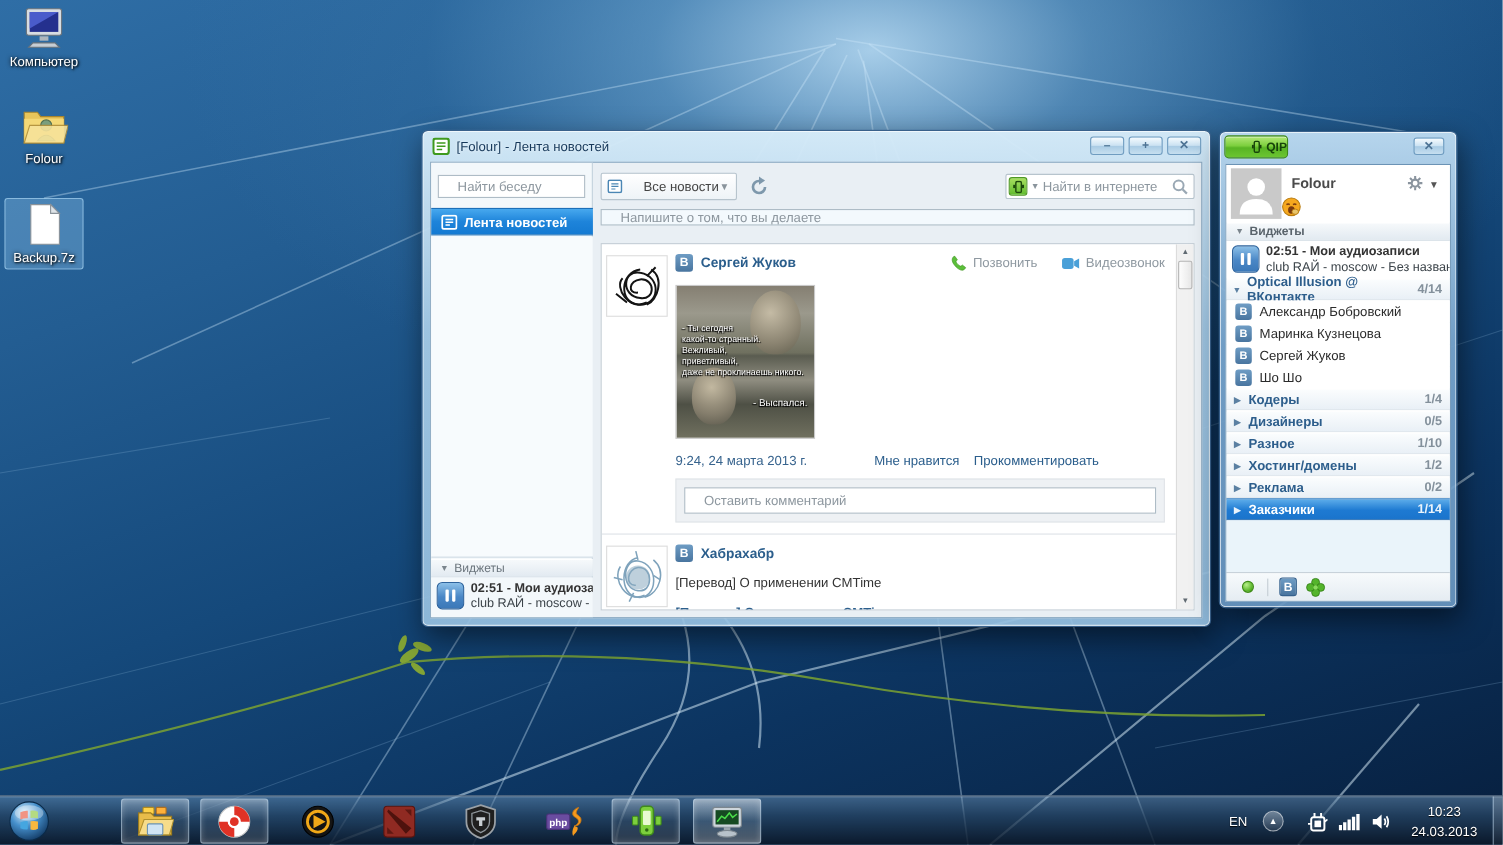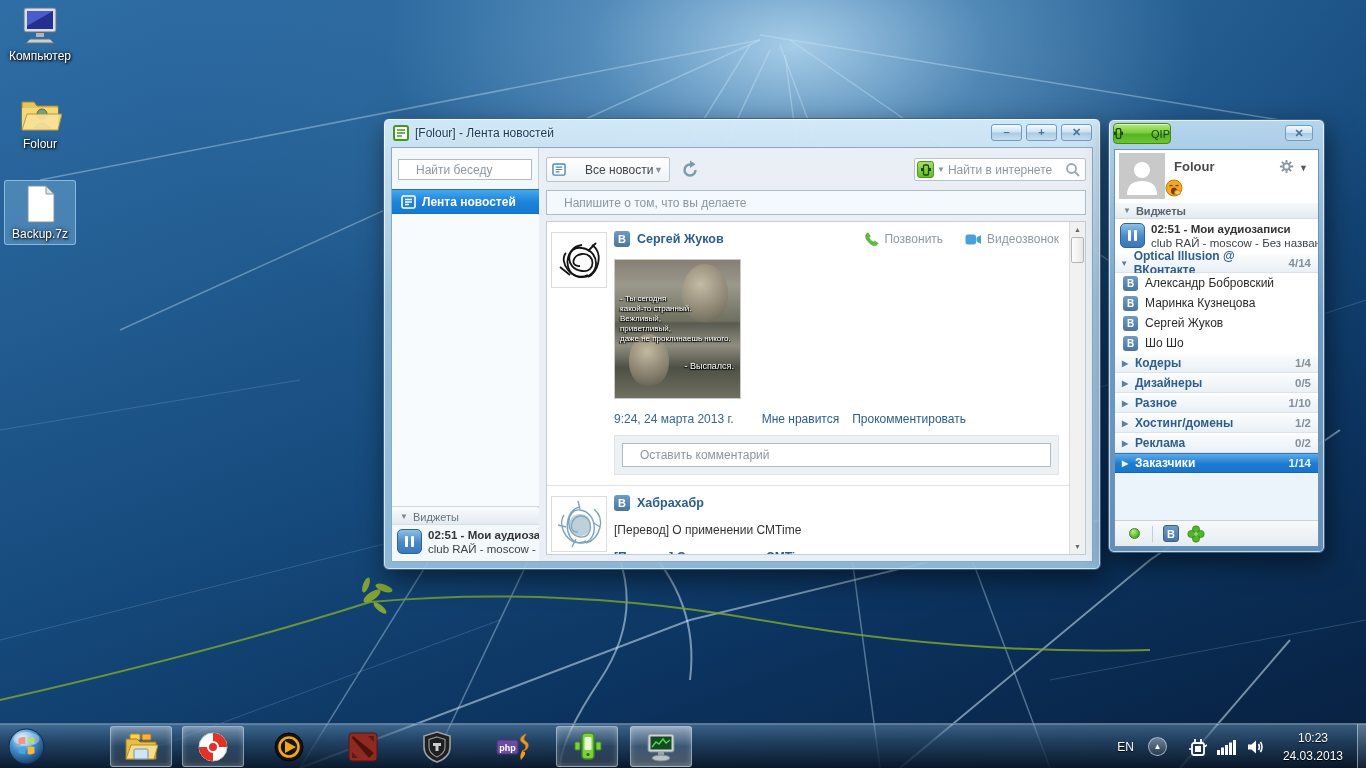--- a/index.html
+++ b/index.html
@@ -58,21 +58,21 @@
     border:1px solid #b7c4cd; border-radius:2px; display:flex; align-items:center; color:#444; }
   #filter-dd .cap { flex:1; margin-left:19px; }
   #filter-dd .chev { color:#8a949c; font-size:9px; margin-right:6px; }
   #refresh-btn { position:absolute; left:140px; top:12px; width:20px; height:20px; }
   .websearch { position:absolute; right:6px; top:10px; width:172px; height:23px; background:#fff; border:1px solid #b7c4cd;
     border-radius:2px; display:flex; align-items:center; }
   .websearch .qipico { width:17px; height:17px; margin-left:2px; border-radius:3px; border:1px solid #4e9922;
     background:linear-gradient(180deg,#a8e060,#61bc2f); display:flex; align-items:center; justify-content:center; }
   .websearch .chev { color:#8a949c; font-size:8px; margin:0 3px; }
   .websearch input { flex:1; border:none; outline:none; font-size:12px; color:#6f7980; min-width:0; background:transparent; font-family:"Liberation Sans",sans-serif;}
-  #status-input { position:absolute; left:6px; right:6px; top:42px; height:25px; background:#f3f9fd; }
+  #status-input { position:absolute; left:6px; right:6px; top:42px; height:15px; background:#f3f9fd; }
   #feed-box { position:absolute; left:6px; right:6px; top:73px; bottom:6px; background:#fff; border:1px solid #c3cdd5; overflow:hidden; }
   #feed-scroll { position:absolute; right:0; top:0; bottom:0; width:16px; background:#f1f1f1; border-left:1px solid #dcdcdc; }
   #feed-scroll .sarrow { position:absolute; left:1px; width:13px; height:13px; text-align:center; font-size:7px; color:#606a72; line-height:13px; }
   #feed-scroll .thumb { position:absolute; left:1px; top:15px; width:13px; height:26px; background:linear-gradient(90deg,#fdfdfd,#e8e8e8); border:1px solid #b5b5b5; border-radius:2px; }
   #feed-items { position:absolute; left:0; right:16px; top:0; bottom:0; overflow:hidden; }
 
   .post { padding:9px 10px 8px 4px; position:relative; }
   .post .avatar { position:absolute; left:4px; top:10px; width:56px; height:56px; background:#fff; border:1px solid #dcdcdc; }
   .post .pcol { margin-left:63px; }
   .post-head { display:flex; align-items:center; }
@@ -97,22 +97,22 @@
   .comment-wrap { margin-top:9px; background:#eef1f4; border:1px solid #e0e4e8; padding:7px;text-decoration:underline; }
   .comment-input { width:100%; height:24px; }
   .post-sep { border-top:1px solid #dde2e7; margin:2px 0 0 0; }
   .post-line { color:#333; margin-top:12px; }
   .post-link { color:#2b5e8c; font-weight:bold; margin-top:13px; }
 
   
   #qip-panel { left:1108px; top:119px; width:217px; height:434px;
     background:linear-gradient(180deg, rgba(190,220,242,.95), rgba(120,165,205,.92) 45%, rgba(105,150,192,.92)); }
   #qip-logo-btn { position:absolute; left:4px; top:3px; width:58px; height:21px; border:1px solid #3f8a1b; border-radius:4px;
-    background:linear-gradient(180deg,#b4e878 0%,#7ccf3d 45%,#58b424 55%,#6cc531 100%); display:flex; align-items:center; justify-content:space-between;
-    color:#17430a; font-weight:normal; font-size:11px; gap:4px; box-shadow:inset 0 1px 0 rgba(255,255,255,.6); }
+    background:linear-gradient(180deg,#b4e878 0%,#7ccf3d 45%,#58b424 55%,#6cc531 100%); display:flex; align-items:center; justify-content:flex-end;
+    color:#17430a; font-weight:bold; font-size:11px; gap:4px; box-shadow:inset 0 1px 0 rgba(255,255,255,.6); }
   #qip-close { position:absolute; right:11px; top:5px; width:28px; height:16px; }
   #qip-body { position:absolute; left:5px; right:5px; top:29px; bottom:5px; background:#fff; border:1px solid #6b93b5; display:flex; flex-direction:column; }
   #profile { height:52px; position:relative; background:#fff; }
   #profile .ava { position:absolute; left:4px; top:3px; width:46px; height:46px; background:#c9c9c9; }
   #profile .pname { position:absolute; left:59px; top:9px; font-weight:bold; font-size:13px; color:#4a4a4a; }
   #profile .gear { position:absolute; right:24px; top:9px; }
   #profile .gchev { position:absolute; right:10px; top:13px; color:#555; font-size:9px; }
   #profile .mood { position:absolute; left:50px; top:29px; }
   .cl-group { height:20px; display:flex; align-items:center; background:linear-gradient(180deg,#fbfdfe,#e9f0f6);
     border-top:1px solid #fff; border-bottom:1px solid #dae3ea; color:#2d5e8c; font-weight:bold; font-size:12px; }
@@ -328,21 +328,21 @@
                   <div class="blob2"></div>
                   <div class="cap top">- Ты сегодня
 какой-то странный.
 Вежливый,
 приветливый,
 даже не проклинаешь никого.</div>
                   <div class="cap bottom">- Выспался.</div>
                 </div>
                 <div class="post-meta">
                   <span class="stamp">9:24, 24 марта 2013 г.</span>
-                  <span class="plink" style="margin-left:28px;">Мне нравится</span>
+                  <span class="plink" style="margin-left:61px;">Мне нравится</span>
                   <span class="plink" style="margin-left:13px;">Прокомментировать</span>
                 </div>
                 <div class="comment-wrap">
                   <input class="comment-input" placeholder="Оставить комментарий" style="">
                 </div>
               </div>
             </div>
 
             <div class="post-sep"></div>
 

